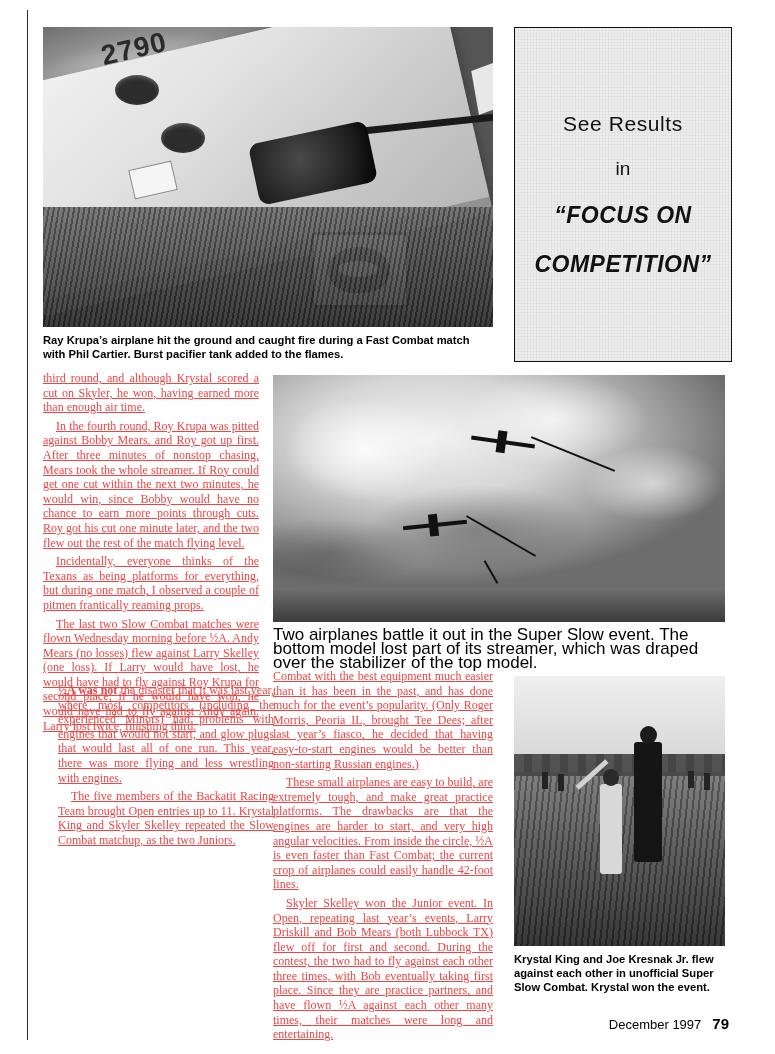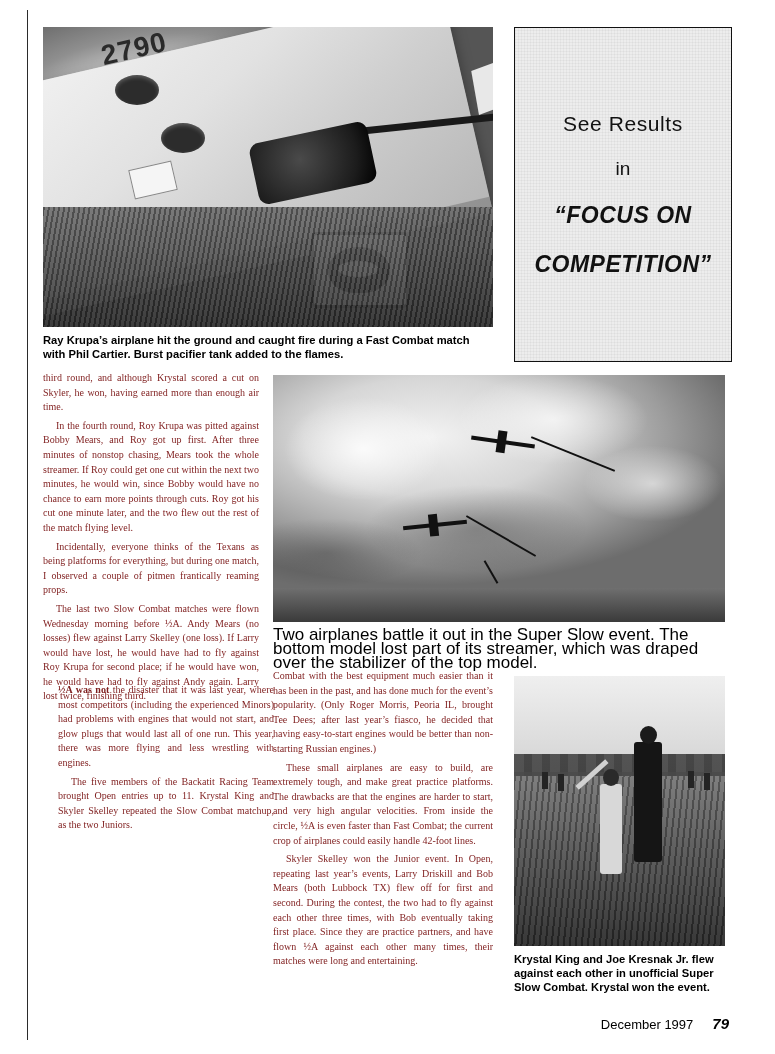--- a/index.html
+++ b/index.html
@@ -340,24 +340,25 @@
     font-family: "Liberation Sans", sans-serif;
     font-weight: bold;
     font-size: 11.2px;
     line-height: 14px;
   }
 
   
   .col {
     position: absolute;
     font-family: "Liberation Serif", serif;
-    font-size: 10px;
+    font-size: 12px;
     line-height: 14.6px;
     text-align: justify;
-    color: #7f1d1d;
+    color: #ef4444;
+    text-decoration: underline;
   }
   .col p {
     margin: 0;
     text-indent: 13px;
   }
   .col p.noindent { text-indent: 0; }
   .col p + p { margin-top: 4px; }
   b.lead { font-weight: bold; }
 
   #col-left-a {
@@ -379,26 +380,25 @@
   
   #footer {
     position: absolute;
     right: 46px;
     bottom: 22px;
     font-family: "Liberation Sans", sans-serif;
     font-size: 13px;
     color: #000;
     display: flex;
     align-items: baseline;
-    gap: 19px;
+    gap: 11px;
   }
   #footer .pg {
     font-weight: bold;
     font-size: 15px;
-    font-style: italic;
   }
 </style>
 </head>
 <body>
 
 <div class="page">
 
   <div class="left-rule"></div>
 
   <div class="photo" id="photo-crash">

